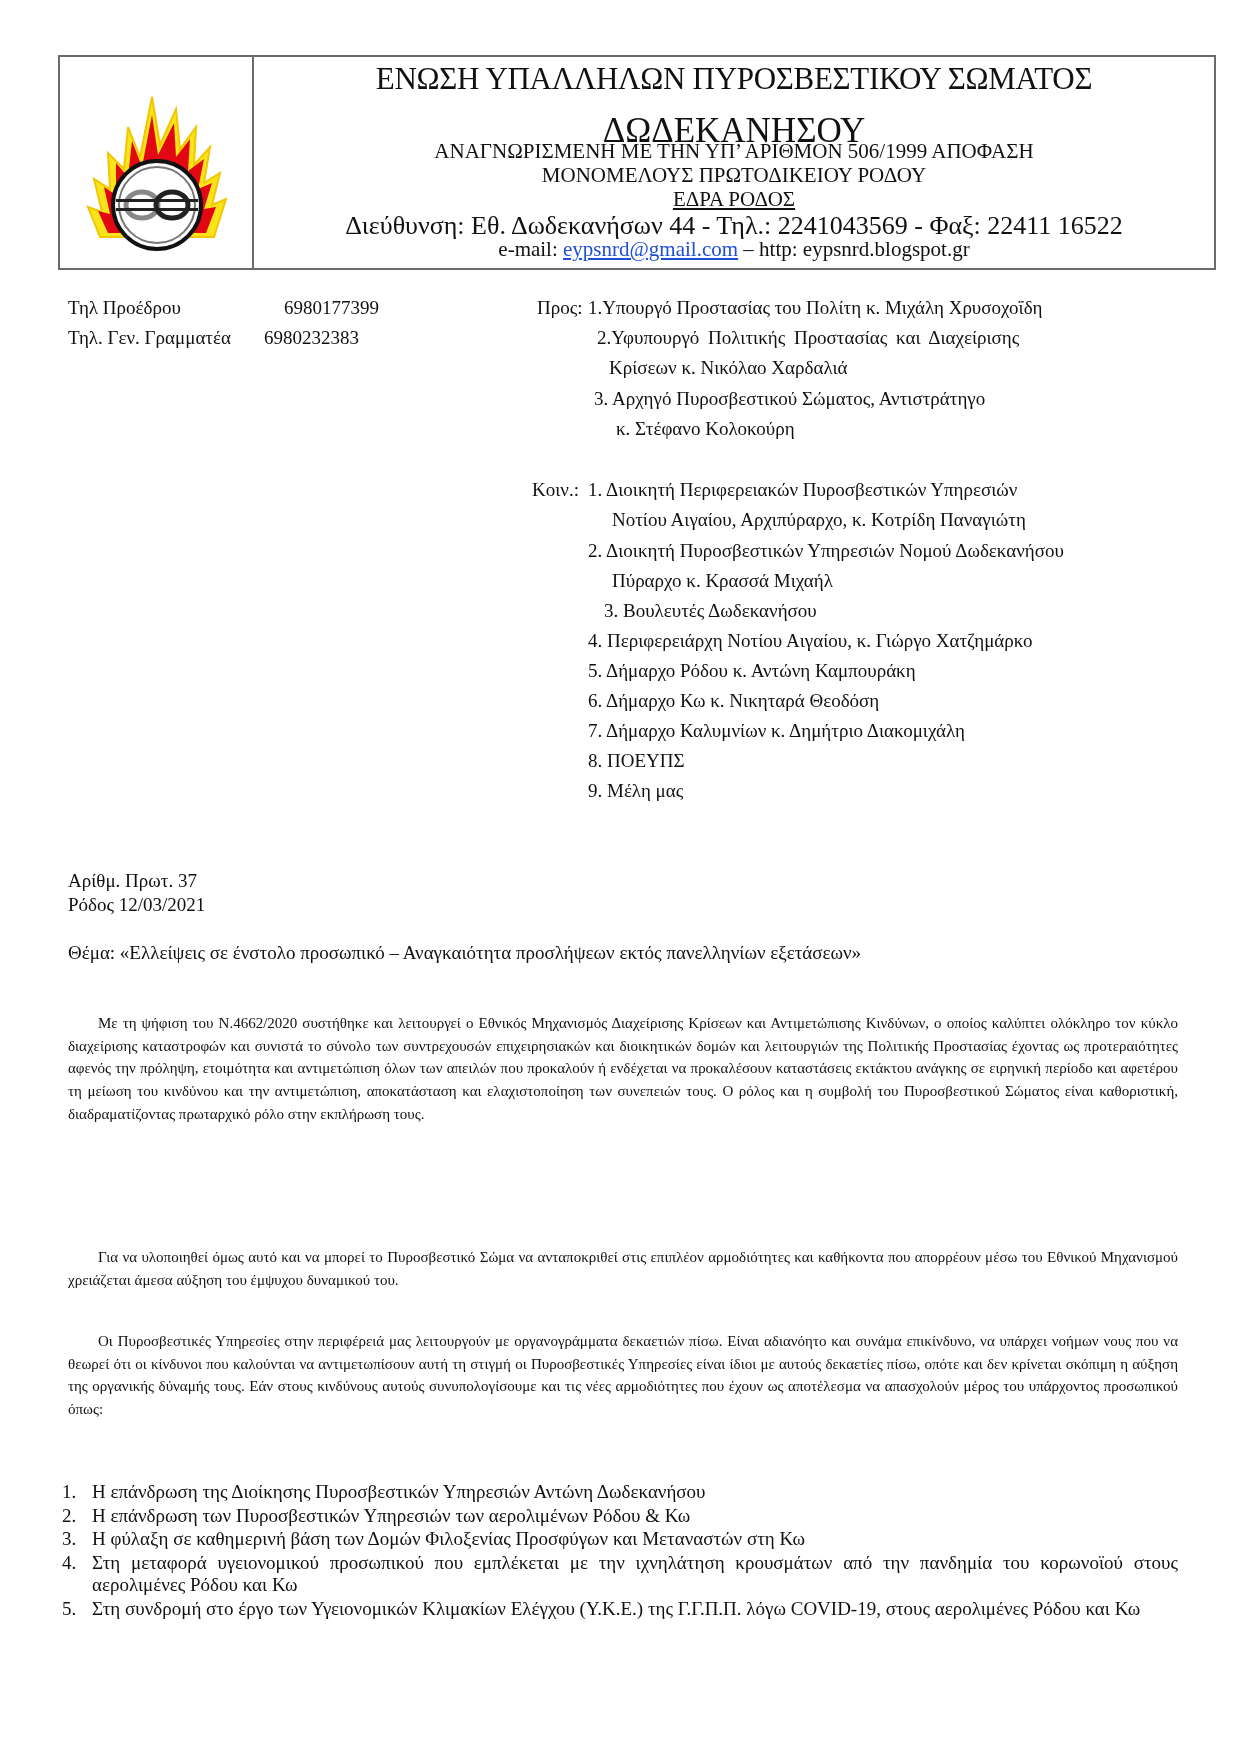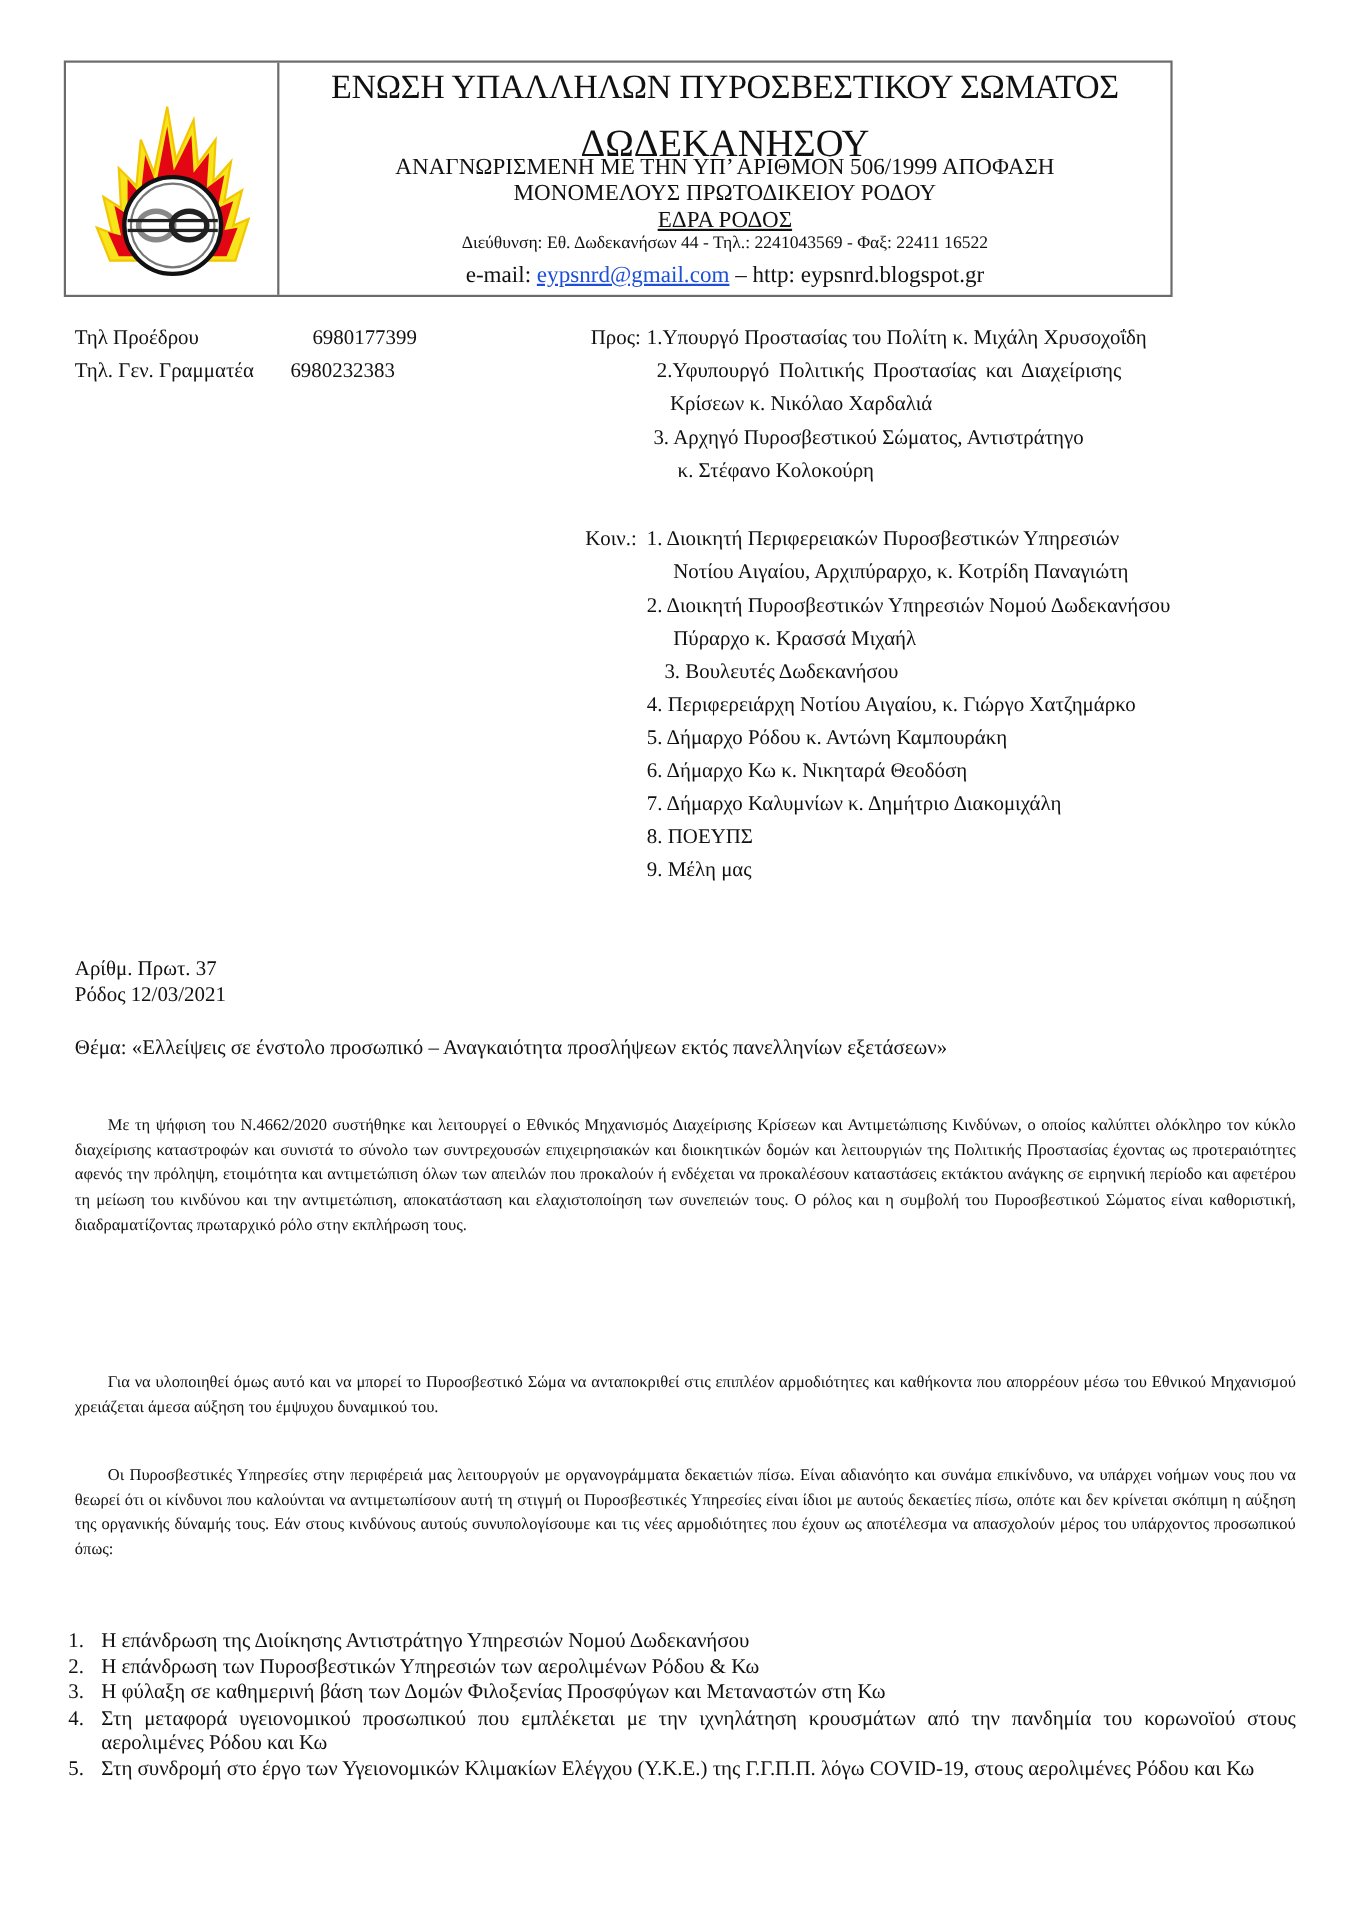--- a/index.html
+++ b/index.html
@@ -3,40 +3,40 @@
   <meta charset="utf-8">
   <style>
     html, body { margin: 0; padding: 0; background: #ffffff; }
     body {
       width: 1241px; height: 1755px; position: relative; overflow: hidden;
       font-family: "Liberation Serif", "DejaVu Serif", serif;
       color: #111111;
     }
     
     .header-box {
-      position: absolute; left: 58px; top: 55px; width: 1008px; height: 215px;
+      position: absolute; left: 58px; top: 55px; width: 1158px; height: 215px;
       border: 2px solid #6b6b6b; box-sizing: border-box;
     }
     .logo-cell {
       position: absolute; left: 0; top: 0; width: 194px; height: 100%;
       border-right: 2px solid #6b6b6b; box-sizing: border-box;
     }
     .logo-cell svg { position: absolute; left: 20px; top: 30px; }
     .header-text {
       position: absolute; left: 194px; right: 0; top: 0; bottom: 0;
       text-align: center; line-height: 1;
     }
     .h-line { position: absolute; left: 0; right: 0; white-space: nowrap; }
     .h1 { top: 6px; font-size: 31px; letter-spacing: -0.3px; }
     .h2 { top: 56px; font-size: 35px; }
     .h3 { top: 84px; font-size: 21px; }
     .h4 { top: 108px; font-size: 21px; }
     .h5 { top: 132px; font-size: 21px; }
     .h5 span { text-decoration: underline; }
-    .h6 { top: 156px; font-size: 16px; }
+    .h6 { top: 156px; font-size: 26px; }
     .h7 { top: 182px; font-size: 21px; }
     .link { color: #1d4ed8; text-decoration: underline; }
 
     .txt { position: absolute; font-size: 19px; line-height: 1; white-space: nowrap; }
     .para {
       position: absolute; left: 68px; width: 1110px; font-size: 15px;
       line-height: 22.7px; text-align: justify; text-indent: 30px;
     }
     .list { position: absolute; left: 62px; width: 1116px; font-size: 19px; line-height: 22.5px; margin:0; padding:0; list-style:none; }
     .list li { position: relative; padding-left: 30px; text-align: justify; margin-bottom: 1px; }
@@ -99,18 +99,18 @@
 
 <div class="txt" style="left:68px; top:871px;">Αρίθμ. Πρωτ. 37</div>
 <div class="txt" style="left:68px; top:895px;">Ρόδος 12/03/2021</div>
 <div class="txt" style="left:68px; top:943px;">Θέμα: «Ελλείψεις σε ένστολο προσωπικό – Αναγκαιότητα προσλήψεων εκτός πανελληνίων εξετάσεων»</div>
 
 <p class="para" style="top:1012px; margin:0;">Με τη ψήφιση του Ν.4662/2020 συστήθηκε και λειτουργεί ο Εθνικός Μηχανισμός Διαχείρισης Κρίσεων και Αντιμετώπισης Κινδύνων, ο οποίος καλύπτει ολόκληρο τον κύκλο διαχείρισης καταστροφών και συνιστά το σύνολο των συντρεχουσών επιχειρησιακών και διοικητικών δομών και λειτουργιών της Πολιτικής Προστασίας έχοντας ως προτεραιότητες αφενός την πρόληψη, ετοιμότητα και αντιμετώπιση όλων των απειλών που προκαλούν ή ενδέχεται να προκαλέσουν καταστάσεις εκτάκτου ανάγκης σε ειρηνική περίοδο και αφετέρου τη μείωση του κινδύνου και την αντιμετώπιση, αποκατάσταση και ελαχιστοποίηση των συνεπειών τους. Ο ρόλος και η συμβολή του Πυροσβεστικού Σώματος είναι καθοριστική, διαδραματίζοντας πρωταρχικό ρόλο στην εκπλήρωση τους.</p>
 <p class="para" style="top:1246px; margin:0;">Για να υλοποιηθεί όμως αυτό και να μπορεί το Πυροσβεστικό Σώμα να ανταποκριθεί στις επιπλέον αρμοδιότητες και καθήκοντα που απορρέουν μέσω του Εθνικού Μηχανισμού χρειάζεται άμεσα αύξηση του έμψυχου δυναμικού του.</p>
 <p class="para" style="top:1330px; margin:0;">Οι  Πυροσβεστικές Υπηρεσίες στην περιφέρειά μας λειτουργούν με οργανογράμματα δεκαετιών πίσω. Είναι αδιανόητο και συνάμα επικίνδυνο, να υπάρχει νοήμων νους που να θεωρεί ότι οι κίνδυνοι που καλούνται να αντιμετωπίσουν αυτή τη στιγμή οι Πυροσβεστικές Υπηρεσίες είναι ίδιοι με αυτούς δεκαετίες πίσω, οπότε και δεν κρίνεται σκόπιμη η αύξηση της οργανικής δύναμής τους. Εάν στους κινδύνους αυτούς συνυπολογίσουμε και τις νέες αρμοδιότητες που έχουν ως αποτέλεσμα να απασχολούν μέρος του υπάρχοντος προσωπικού όπως:</p>
 
 <ul class="list" style="top:1481px;">
-  <li><span class="num">1.</span><span>Η επάνδρωση της Διοίκησης Αντιστράτηγο Υπηρεσιών Νομού Δωδεκανήσου</span></li>
+  <li><span class="num">1.</span><span>Η επάνδρωση της Διοίκησης Πυροσβεστικών Υπηρεσιών Αντώνη Δωδεκανήσου</span></li>
   <li><span class="num">2.</span><span>Η επάνδρωση των Πυροσβεστικών Υπηρεσιών των αερολιμένων Ρόδου &amp; Κω</span></li>
   <li><span class="num">3.</span><span>Η φύλαξη σε καθημερινή βάση των Δομών Φιλοξενίας Προσφύγων και Μεταναστών στη Κω</span></li>
   <li><span class="num">4.</span><span>Στη μεταφορά υγειονομικού προσωπικού που εμπλέκεται με την ιχνηλάτηση κρουσμάτων από την πανδημία του κορωνοϊού στους αερολιμένες Ρόδου και Κω</span></li>
   <li><span class="num">5.</span><span>Στη συνδρομή στο έργο των Υγειονομικών Κλιμακίων Ελέγχου (Υ.Κ.Ε.) της Γ.Γ.Π.Π. λόγω COVID-19, στους αερολιμένες Ρόδου και Κω</span></li>
 </ul>
 
 </body></html>

